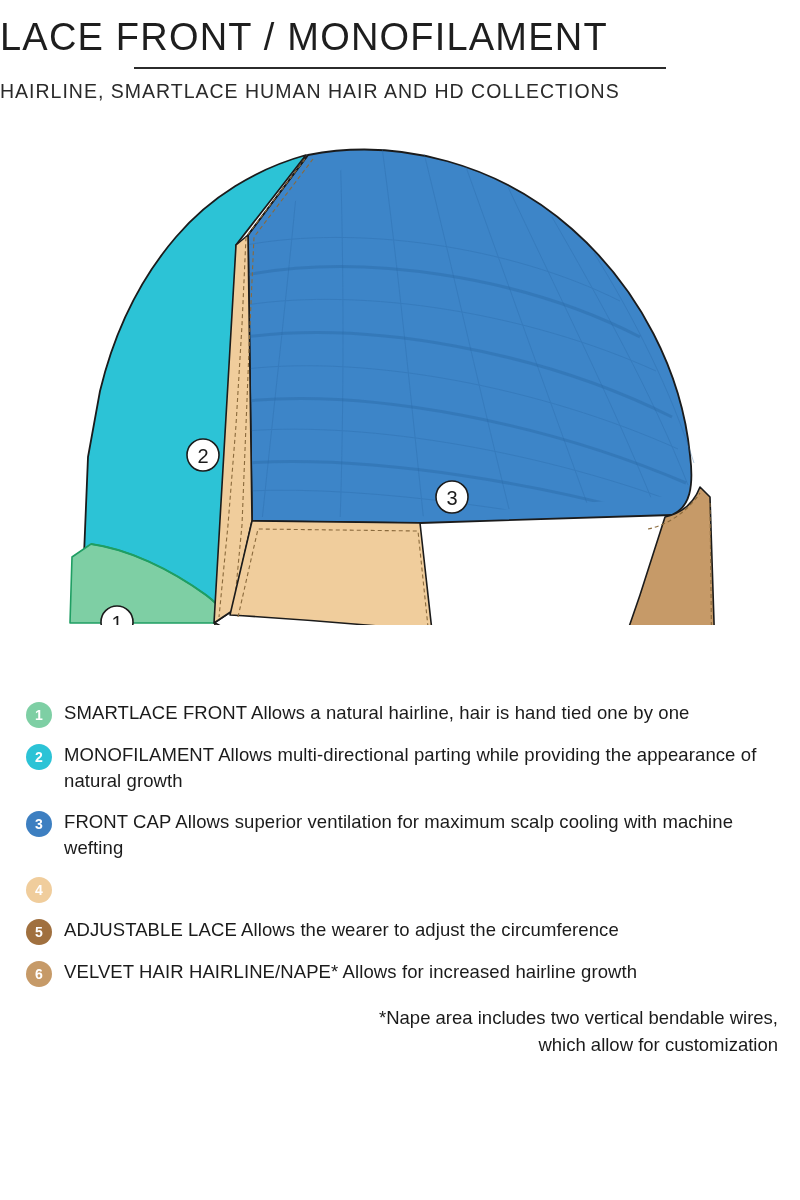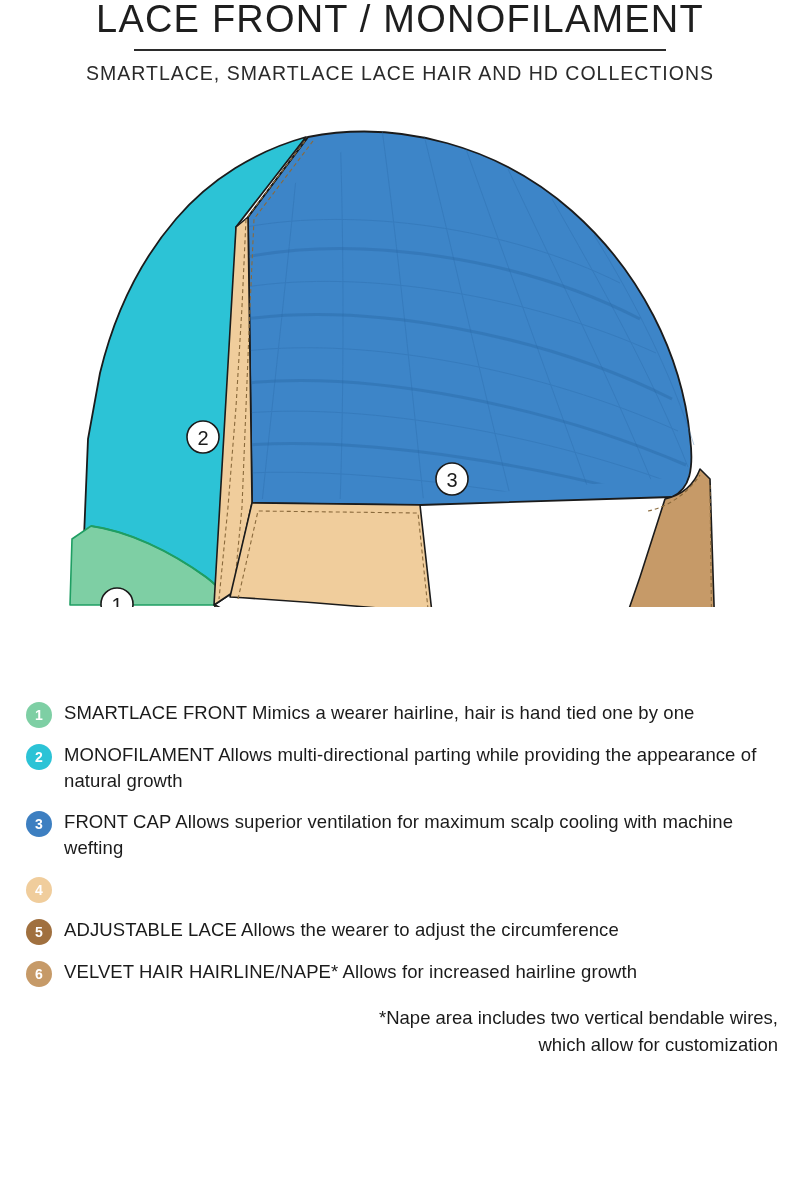--- a/index.html
+++ b/index.html
@@ -12,21 +12,21 @@
     width: 800px;
     height: 1200px;
     font-family: "Liberation Sans", sans-serif;
     color: #1b1b1b;
     overflow: hidden;
     position: relative;
   }
 
   
   .header {
-    text-align: center;
+    padding-top: 18px;
   }
   .title {
     font-family: "Liberation Sans", sans-serif;
     font-size: 38px;
     font-weight: 400;
     letter-spacing: 1.2px;
     color: #1e1e1e;
     line-height: 1.0;
     white-space: nowrap;
   }
@@ -121,21 +121,21 @@
     padding-left: 8px;
     margin-left: 15px;
   }
 </style>
 </head>
 <body>
 
 <div class="header">
   <div class="title">LACE FRONT / MONOFILAMENT</div>
   <div class="title-rule"></div>
-  <div class="subtitle">SMARTLACE, SMARTLACE LACE HAIR AND HD COLLECTIONS</div>
+  <div class="subtitle">HAIRLINE, SMARTLACE HUMAN HAIR AND HD COLLECTIONS</div>
 </div>
 
 <div class="diagram-wrap">
   <svg width="800" height="500" viewBox="0 0 800 500" xmlns="http://www.w3.org/2000/svg">
     <defs>
       <clipPath id="clip-opencap">
         <path d="M372,24 C470,26 560,70 620,142 C672,204 700,280 703,352
                  L703,368 L415,392 L248,392 L245,110 Z"></path>
       </clipPath>
       <clipPath id="clip-mono">
@@ -290,21 +290,21 @@
       <text class="callout-text" x="685" y="593">6</text>
     </g>
   </svg>
 </div>
 
 <div class="legend">
 
   <div class="legend-item">
     <div class="legend-badge" style="background:#7ecfa4">1</div>
     <div class="legend-text">
-      <span class="term">SMARTLACE FRONT</span><span> Mimics a wearer hairline, hair is hand tied one by one</span>
+      <span class="term">SMARTLACE FRONT</span><span> Allows a natural hairline, hair is hand tied one by one</span>
     </div>
   </div>
 
   <div class="legend-item">
     <div class="legend-badge" style="background:#2cc3d6">2</div>
     <div class="legend-text">
       <span class="term">MONOFILAMENT</span><span> Allows multi-directional parting while providing the appearance of natural growth</span>
     </div>
   </div>
 

